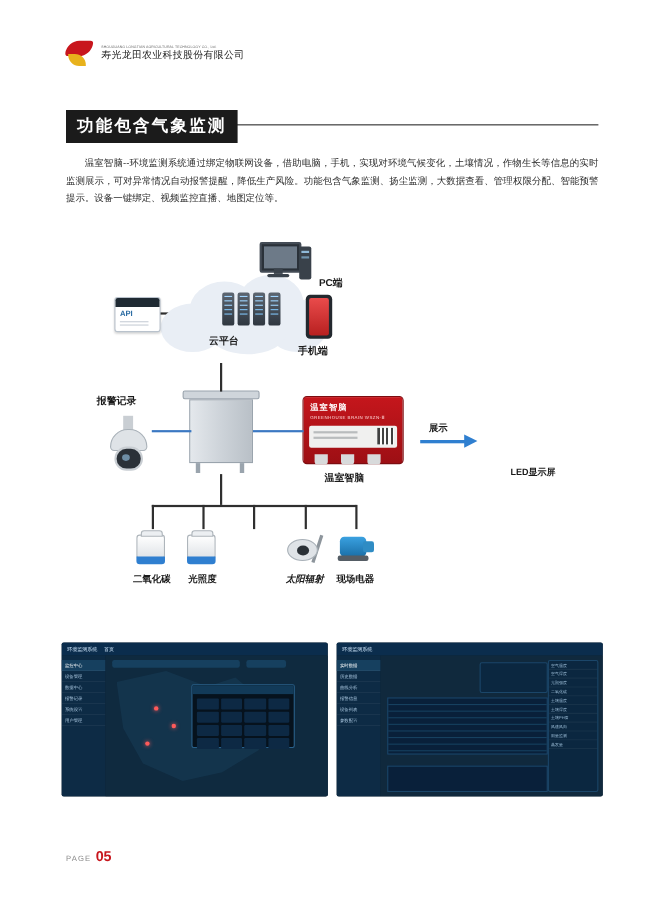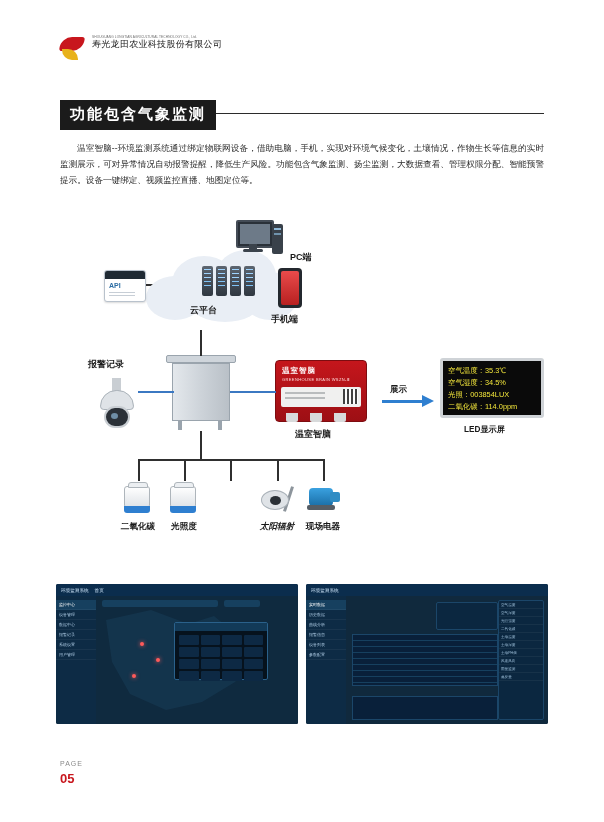--- a/index.html
+++ b/index.html
@@ -17,21 +17,21 @@
     font-family: "Liberation Sans", sans-serif;
     color: #222;
   }
 
   
   .header {
     position: absolute;
     left: 60px;
     top: 36px;
     display: flex;
-    align-items: flex-start;
+    align-items: center;
     gap: 6px;
   }
   .logo-mark {
     width: 26px;
     height: 26px;
     position: relative;
   }
   .logo-mark .swoosh {
     position: absolute;
     left: 0; top: 1px;
@@ -784,21 +784,20 @@
   }
 
   
   .footer {
     position: absolute;
     left: 60px;
     bottom: 36px;
     display: flex;
     align-items: baseline;
     gap: 4px;
-    flex-direction: column;
   }
   .footer .pg {
     font-size: 7px;
     color: #8a8a8a;
     letter-spacing: 1px;
   }
   .footer .num {
     font-size: 13px;
     font-weight: bold;
     color: #c8161d;
@@ -898,26 +897,20 @@
     <div class="dg-label" style="left:235px; top:210px;">温室智脑</div>
 
     <div class="ln-blue" style="left:170px; top:173px; width:46px; height:2px;"></div>
 
     <div class="show-arrow">
       <div class="cap">展示</div>
       <div class="line"></div>
       <div class="head"></div>
     </div>
 
-    <div class="led">
-      <div class="row">空气温度：35.3℃</div>
-      <div class="row">空气湿度：34.5%</div>
-      <div class="row">光照：003854LUX</div>
-      <div class="row">二氧化碳：114.0ppm</div>
-    </div>
     <div class="led-caption">LED显示屏</div>
 
     <div class="ln" style="left:140px; top:213px; width:2px; height:28px;"></div>
     <div class="ln" style="left:78px; top:241px; width:186px; height:2px;"></div>
     <div class="ln" style="left:78px; top:241px; width:2px; height:22px;"></div>
     <div class="ln" style="left:124px; top:241px; width:2px; height:22px;"></div>
     <div class="ln" style="left:170px; top:241px; width:2px; height:22px;"></div>
     <div class="ln" style="left:217px; top:241px; width:2px; height:22px;"></div>
     <div class="ln" style="left:263px; top:241px; width:2px; height:22px;"></div>
 

